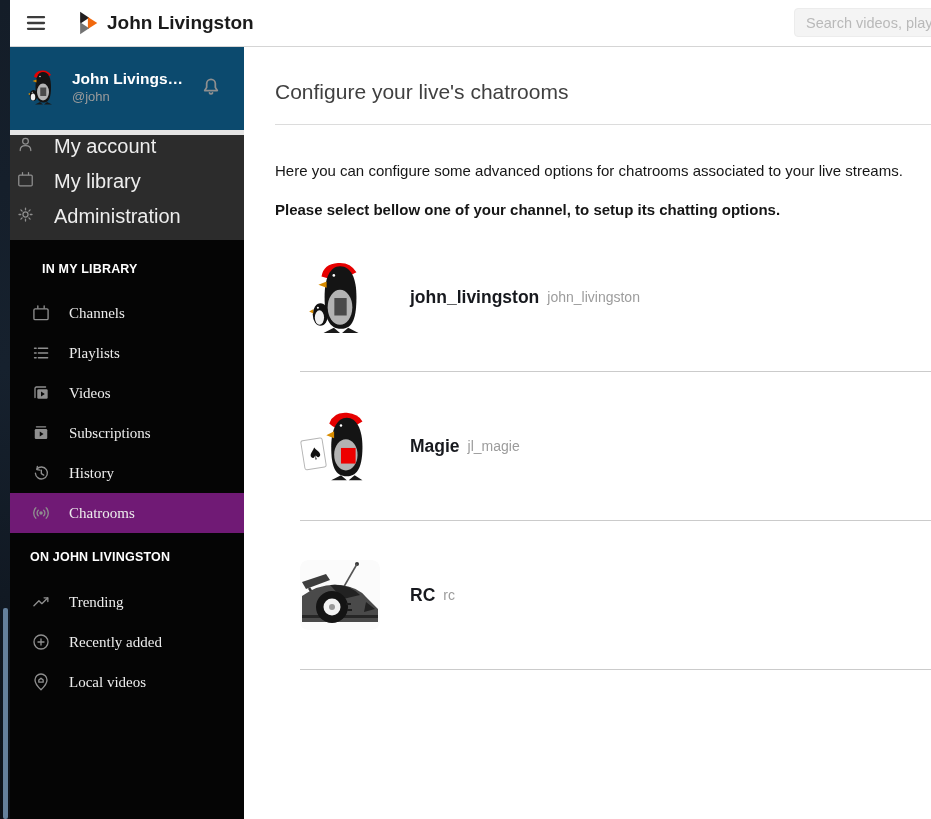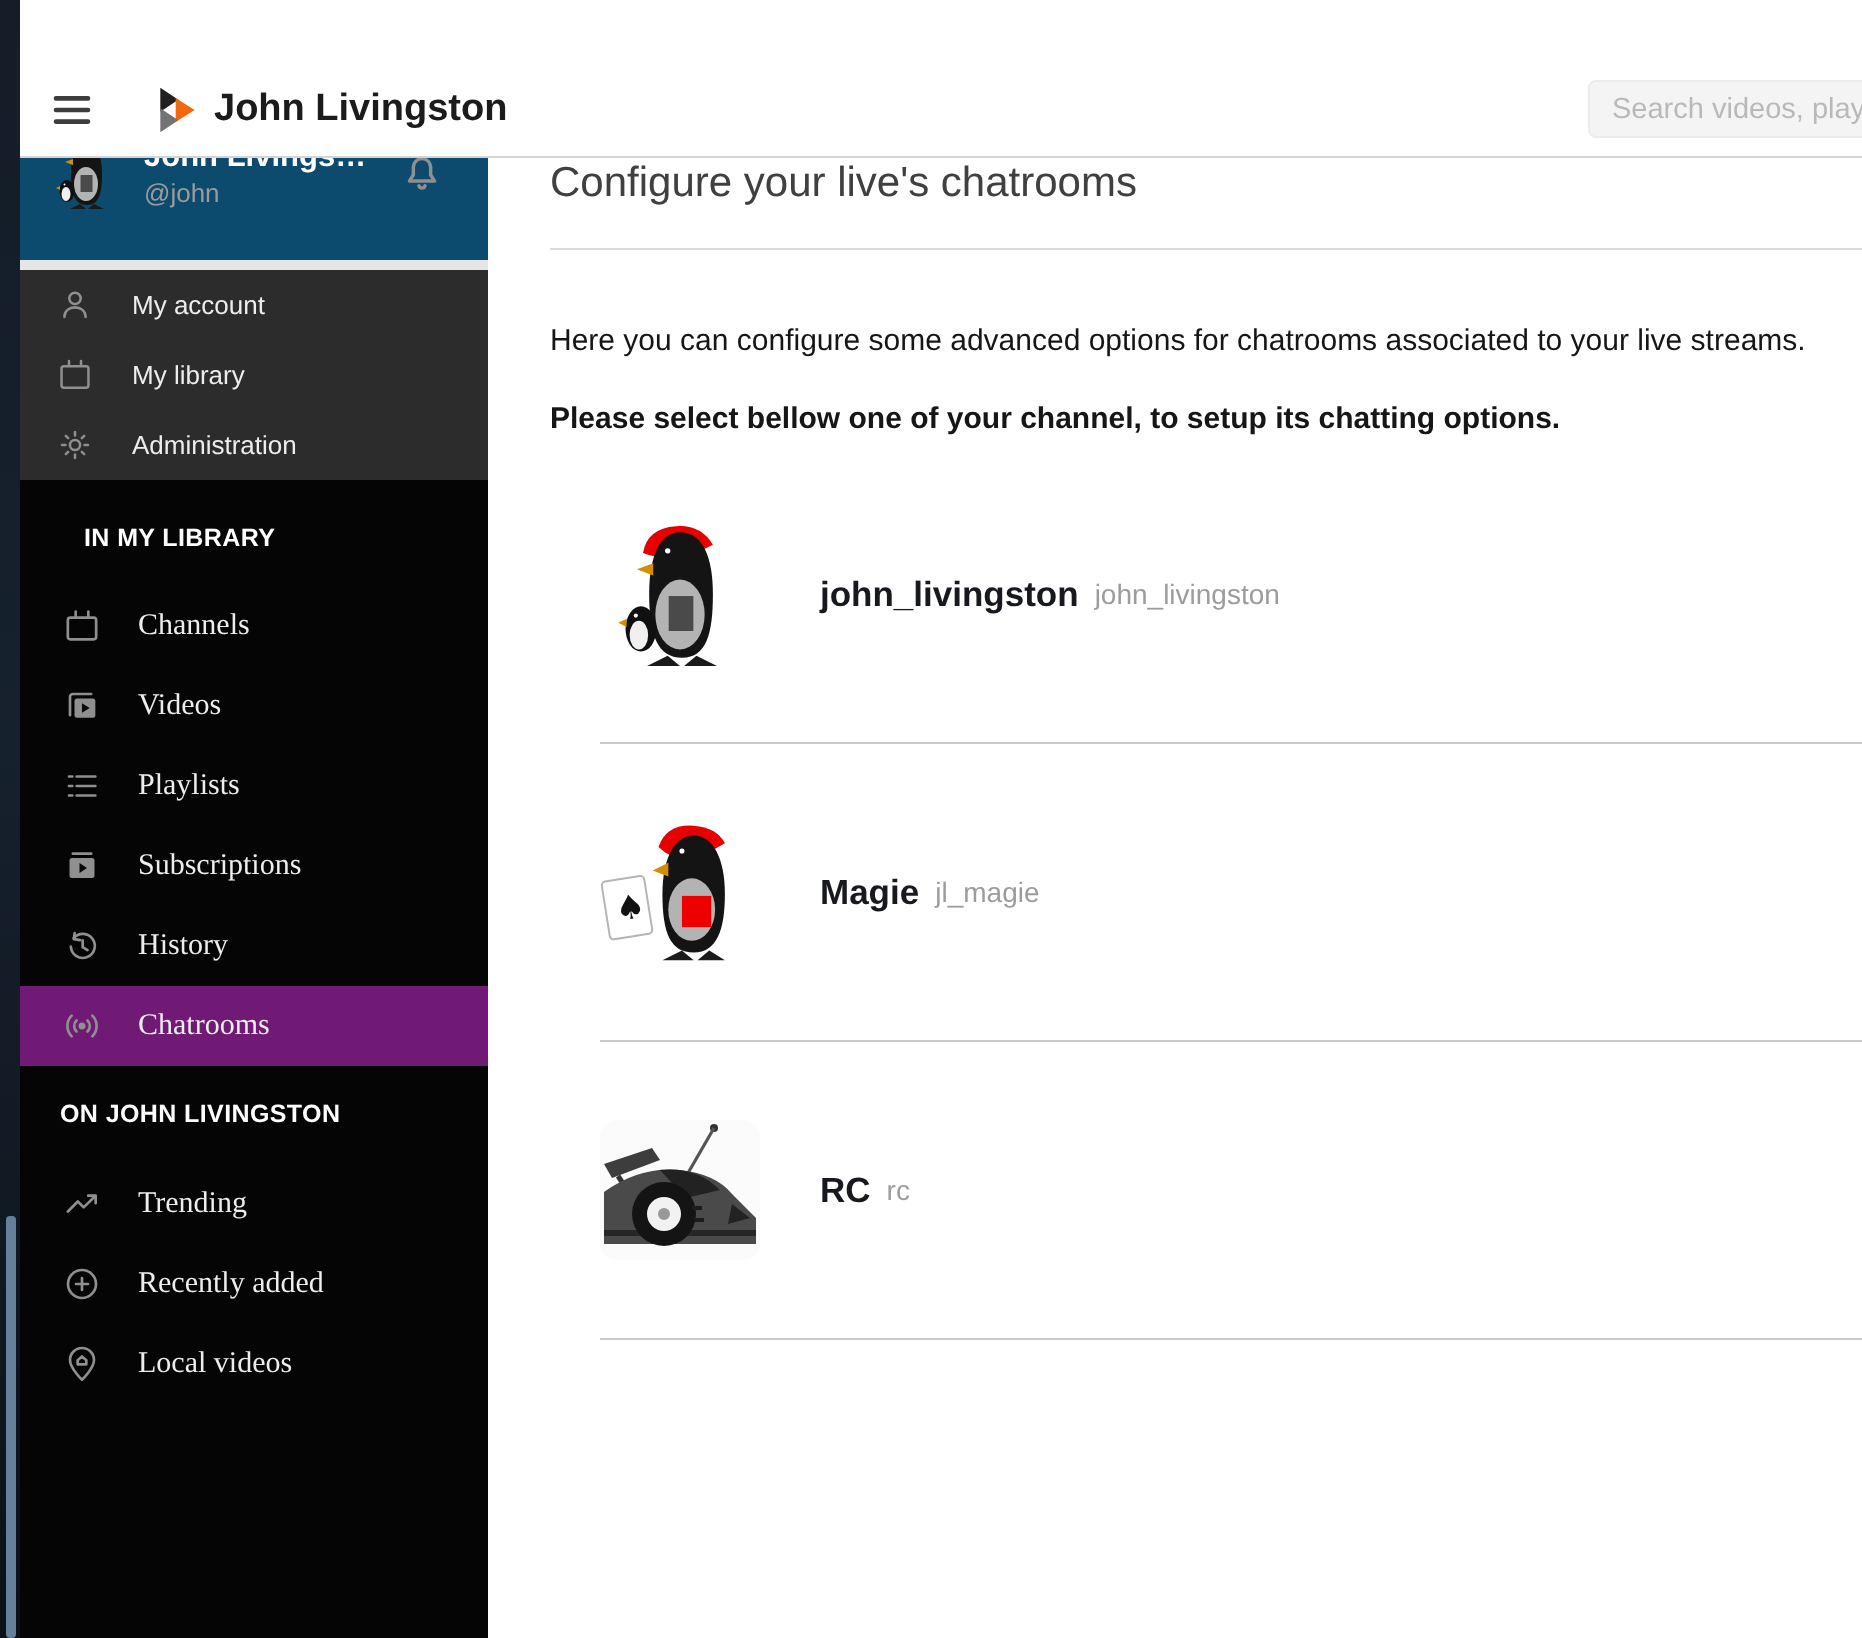--- a/index.html
+++ b/index.html
@@ -10,21 +10,21 @@
   }
 
   
   .edge-strip { position:absolute; left:0; top:0; width:10px; height:819px;
     background:linear-gradient(180deg,#141d28 0%,#16212e 45%,#0c1118 100%); z-index:6; }
   .edge-thumb { position:absolute; left:3px; top:608px; width:5px; height:211px;
     background:#64809c; border-radius:2px; }
 
   
   .topbar { position:absolute; left:10px; top:0; right:0; height:46px; background:#ffffff;
-    border-bottom:1px solid #d5d5d5; display:flex; align-items:center; z-index:5;margin-top:32px; }
+    border-bottom:1px solid #d5d5d5; display:flex; align-items:center; z-index:5; }
   .hamburger { margin-left:12px; width:28px; height:28px; border:none; background:none;
     cursor:pointer; display:flex; align-items:center; justify-content:center; padding:0; }
   .logo { margin-left:25px; width:24px; height:24px; display:block; cursor:pointer; }
   .app-title { margin-left:8px; font-size:19px; font-weight:bold; color:#1b1b1b; white-space:nowrap; }
   .search-input { position:absolute; left:784px; top:8px; width:260px; height:29px;
     background:#f4f4f4; border:1px solid #ececec; border-radius:4px;
     padding:0 10px 0 11px; font-size:14.5px; color:#444; box-sizing:border-box;
     font-family:"Liberation Sans", sans-serif; }
   .search-input::placeholder { color:#b9b9b9; }
 
@@ -34,22 +34,22 @@
   .user-block { height:84px; background:#0c4a6e; border-bottom:5px solid #e5e5e5;
     position:relative; cursor:pointer; }
   .user-avatar { position:absolute; left:15px; top:23px; width:36px; height:36px; }
   .user-names { position:absolute; left:62px; top:23px; }
   .user-display { font-size:15.5px; font-weight:bold; color:#ffffff; line-height:19px; white-space:nowrap; }
   .user-handle { font-size:13px; color:#9b9b9b; line-height:17px; }
   .bell-btn { position:absolute; right:20px; top:27px; width:26px; height:26px;
     background:none; border:none; padding:0; cursor:pointer; }
 
   .top-menu { background:#2c2c2c; }
-  .menu-item { display:flex; align-items:center; height:35px; padding-left:18px;
-    font-size:13px; color:#ededed; cursor:pointer; }
+  .menu-item { display:flex; height:35px; padding-left:6px;
+    font-size:20px; color:#ededed; cursor:pointer; }
   .menu-item .ico { width:19px; height:19px; margin-right:19px; flex:none; display:flex; }
 
   .section-header { padding-left:20px; font-size:12.5px; font-weight:bold; color:#ffffff;
     letter-spacing:.2px; line-height:14px; }
   .sh-1 { margin:22px 0 17px 0;padding-left:32px; }
   .sh-2 { margin:17px 0 18px 0; }
   .lib-item { display:flex; align-items:center; height:40px; padding-left:21px;
     font-size:15px; color:#ededed; cursor:pointer;font-family:Liberation Serif, serif; }
   .lib-item .ico { width:20px; height:20px; margin-right:18px; flex:none; display:flex; }
   .lib-item.active { background:#701a75; }
@@ -160,34 +160,34 @@
       <svg viewBox="0 0 24 24" width="20" height="20">
         <rect class="ic" x="3.5" y="7" width="17" height="13" rx="1.5"></rect>
         <path class="ic" d="M8.2 3.4v2.8M15.8 3.4v2.8"></path>
       </svg>
     </span>
     <span>Channels</span>
   </div>
   <div class="lib-item">
     <span class="ico">
       <svg viewBox="0 0 24 24" width="20" height="20">
+        <path class="ic" d="M8.8 6.3h11.2M8.8 12h11.2M8.8 17.7h11.2M4.2 6.3h2M4.2 12h2M4.2 17.7h2" stroke-width="2"></path>
+      </svg>
+    </span>
+    <span>Playlists</span>
+  </div>
+  <div class="lib-item">
+    <span class="ico">
+      <svg viewBox="0 0 24 24" width="20" height="20">
         <path class="ic" d="M4.8 17.5V6.5A1.7 1.7 0 0 1 6.5 4.8h11"></path>
         <rect x="7.5" y="7.5" width="12.5" height="11.5" rx="1.5" fill="#8f8f8f"></rect>
         <polygon points="12,10.3 16.6,13.2 12,16.1" fill="#0a0a0a"></polygon>
       </svg>
     </span>
     <span>Videos</span>
-  </div>
-  <div class="lib-item">
-    <span class="ico">
-      <svg viewBox="0 0 24 24" width="20" height="20">
-        <path class="ic" d="M8.8 6.3h11.2M8.8 12h11.2M8.8 17.7h11.2M4.2 6.3h2M4.2 12h2M4.2 17.7h2" stroke-width="2"></path>
-      </svg>
-    </span>
-    <span>Playlists</span>
   </div>
   <div class="lib-item">
     <span class="ico">
       <svg viewBox="0 0 24 24" width="20" height="20">
         <path class="ic" d="M6.5 4.6h11"></path>
         <rect x="4.5" y="7.2" width="15" height="12" rx="1.5" fill="#8f8f8f"></rect>
         <polygon points="10.5,10.2 15,13.2 10.5,16.2" fill="#0a0a0a"></polygon>
       </svg>
     </span>
     <span>Subscriptions</span>

